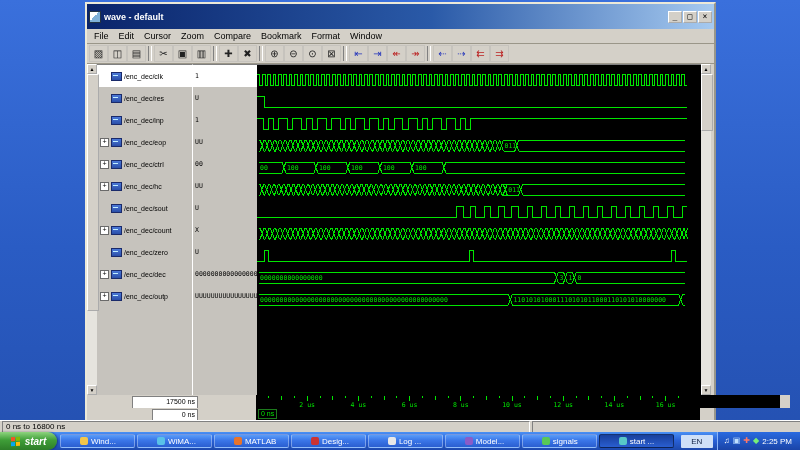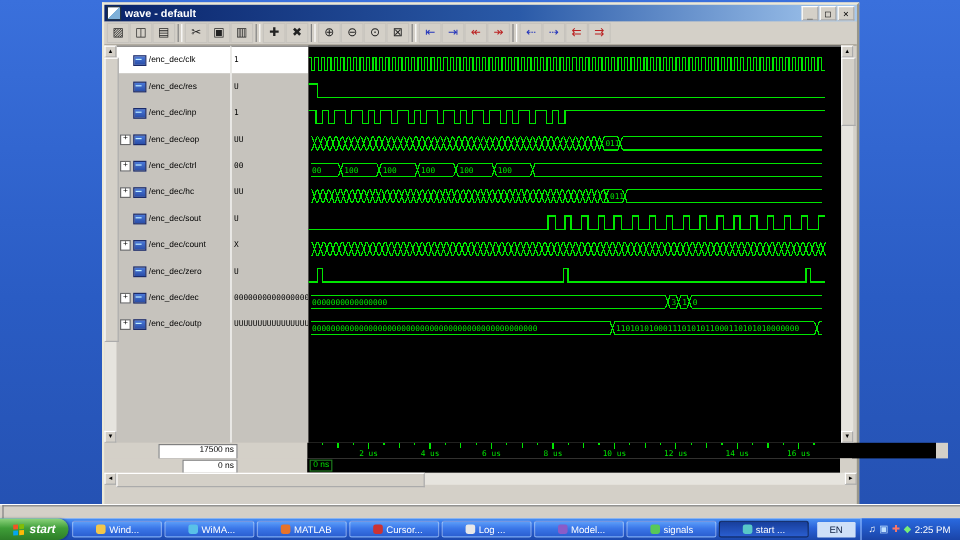--- a/index.html
+++ b/index.html
@@ -2,21 +2,21 @@
 <html><head>
 <meta charset="utf-8">
 <style>
   html,body{margin:0;padding:0;background:#000}
   #screen{position:relative;width:800px;height:450px;overflow:hidden;
     background:linear-gradient(180deg,#3a70dc 0%,#2a5cc4 55%,#2450b0 100%);
     font-family:"Liberation Sans",sans-serif;-webkit-font-smoothing:antialiased}
   
   #win{position:absolute;left:85px;top:2px;width:627px;height:418px;background:#d4d0c8;
     border:2px outset #ece9d8}
-  .titlebar{height:14px;background:linear-gradient(90deg,#0a246a,#2a5aa8 55%,#a6caf0);
+  .titlebar{height:25px;background:linear-gradient(90deg,#0a246a,#2a5aa8 55%,#a6caf0);
     display:flex;align-items:center;padding:0 2px;gap:3px}
   .ticon{width:10px;height:10px;flex:none;border:1px solid #234;
     background:linear-gradient(135deg,#fff 45%,#7fb0d8 45%)}
   .ttext{flex:1;color:#fff;font-size:9px;font-weight:bold;white-space:nowrap;overflow:hidden}
   .tbtns{display:flex;gap:1px}
   .tbtn{width:14px;height:12px;border:1px outset #fff;background:#d4d0c8;font-size:8px;
     line-height:9px;text-align:center;padding:0;color:#000;font-family:"DejaVu Sans Mono",monospace}
   .menubar{height:14px;display:flex;align-items:center;font-size:9px;color:#000;
     padding-left:2px;border-bottom:1px solid #9a9689;background:#d4d0c8}
   .menu-item{padding:0 5px}
@@ -99,20 +99,30 @@
   <div id="win">
     <div class="titlebar">
       <span class="ticon"></span>
       <span class="ttext">wave - default</span>
       <span class="tbtns">
           <button class="tbtn">_</button>
           <button class="tbtn">□</button>
           <button class="tbtn">×</button>
         </span>
     </div>
+    <div class="menubar">
+        <span class="menu-item">File</span>
+        <span class="menu-item">Edit</span>
+        <span class="menu-item">Cursor</span>
+        <span class="menu-item">Zoom</span>
+        <span class="menu-item">Compare</span>
+        <span class="menu-item">Bookmark</span>
+        <span class="menu-item">Format</span>
+        <span class="menu-item">Window</span>
+      </div>
     <div class="toolbar">
         <button class="tool-btn">▨</button>
         <button class="tool-btn">◫</button>
         <button class="tool-btn">▤</button>
         <span class="tool-sep"></span>
         <button class="tool-btn">✂</button>
         <button class="tool-btn">▣</button>
         <button class="tool-btn">▥</button>
         <span class="tool-sep"></span>
         <button class="tool-btn">✚</button>
@@ -277,20 +287,21 @@
     </div>
 
     <div class="hscroll">
       <button class="sbtn hbtn" style="left:0">◄</button>
       <div class="hthumb"></div>
       <button class="sbtn hbtn right">►</button>
     </div>
   </div>
 
   <div class="statusstrip">
+    <span class="statuscell">0 ns to 16800 ns</span>
     <span class="statusfill"></span>
   </div>
 
   <div class="taskbar">
     <div class="start">
       <span class="flag">
           <i></i>
           <i></i>
           <i></i>
           <i></i>
@@ -305,21 +316,21 @@
         <div class="taskbtn">
           <span class="tbicon" style="background: rgb(89, 193, 232);"></span>
           <span>WiMA...</span>
         </div>
         <div class="taskbtn">
           <span class="tbicon" style="background: rgb(232, 115, 42);"></span>
           <span>MATLAB</span>
         </div>
         <div class="taskbtn">
           <span class="tbicon" style="background: rgb(204, 51, 51);"></span>
-          <span>Cursor...</span>
+          <span>Desig...</span>
         </div>
         <div class="taskbtn">
           <span class="tbicon" style="background: rgb(232, 232, 232);"></span>
           <span>Log ...</span>
         </div>
         <div class="taskbtn">
           <span class="tbicon" style="background: rgb(138, 92, 200);"></span>
           <span>Model...</span>
         </div>
         <div class="taskbtn">

